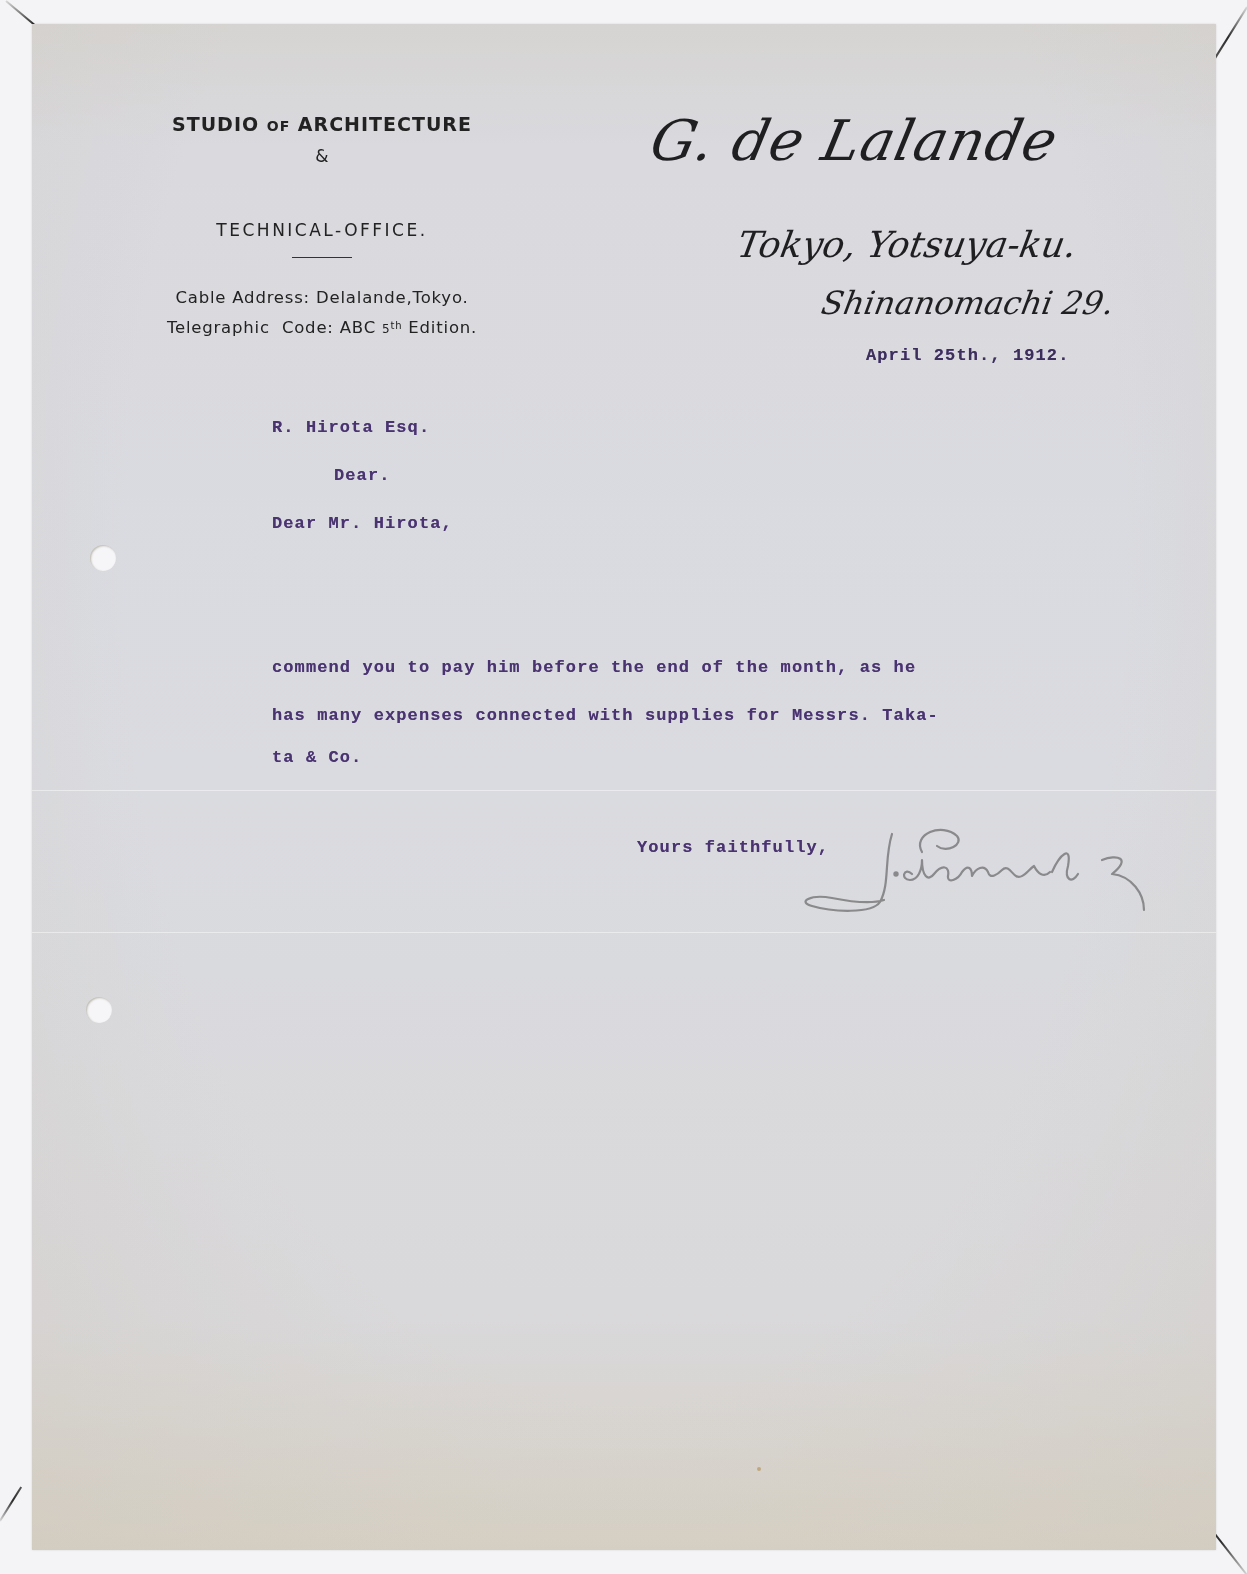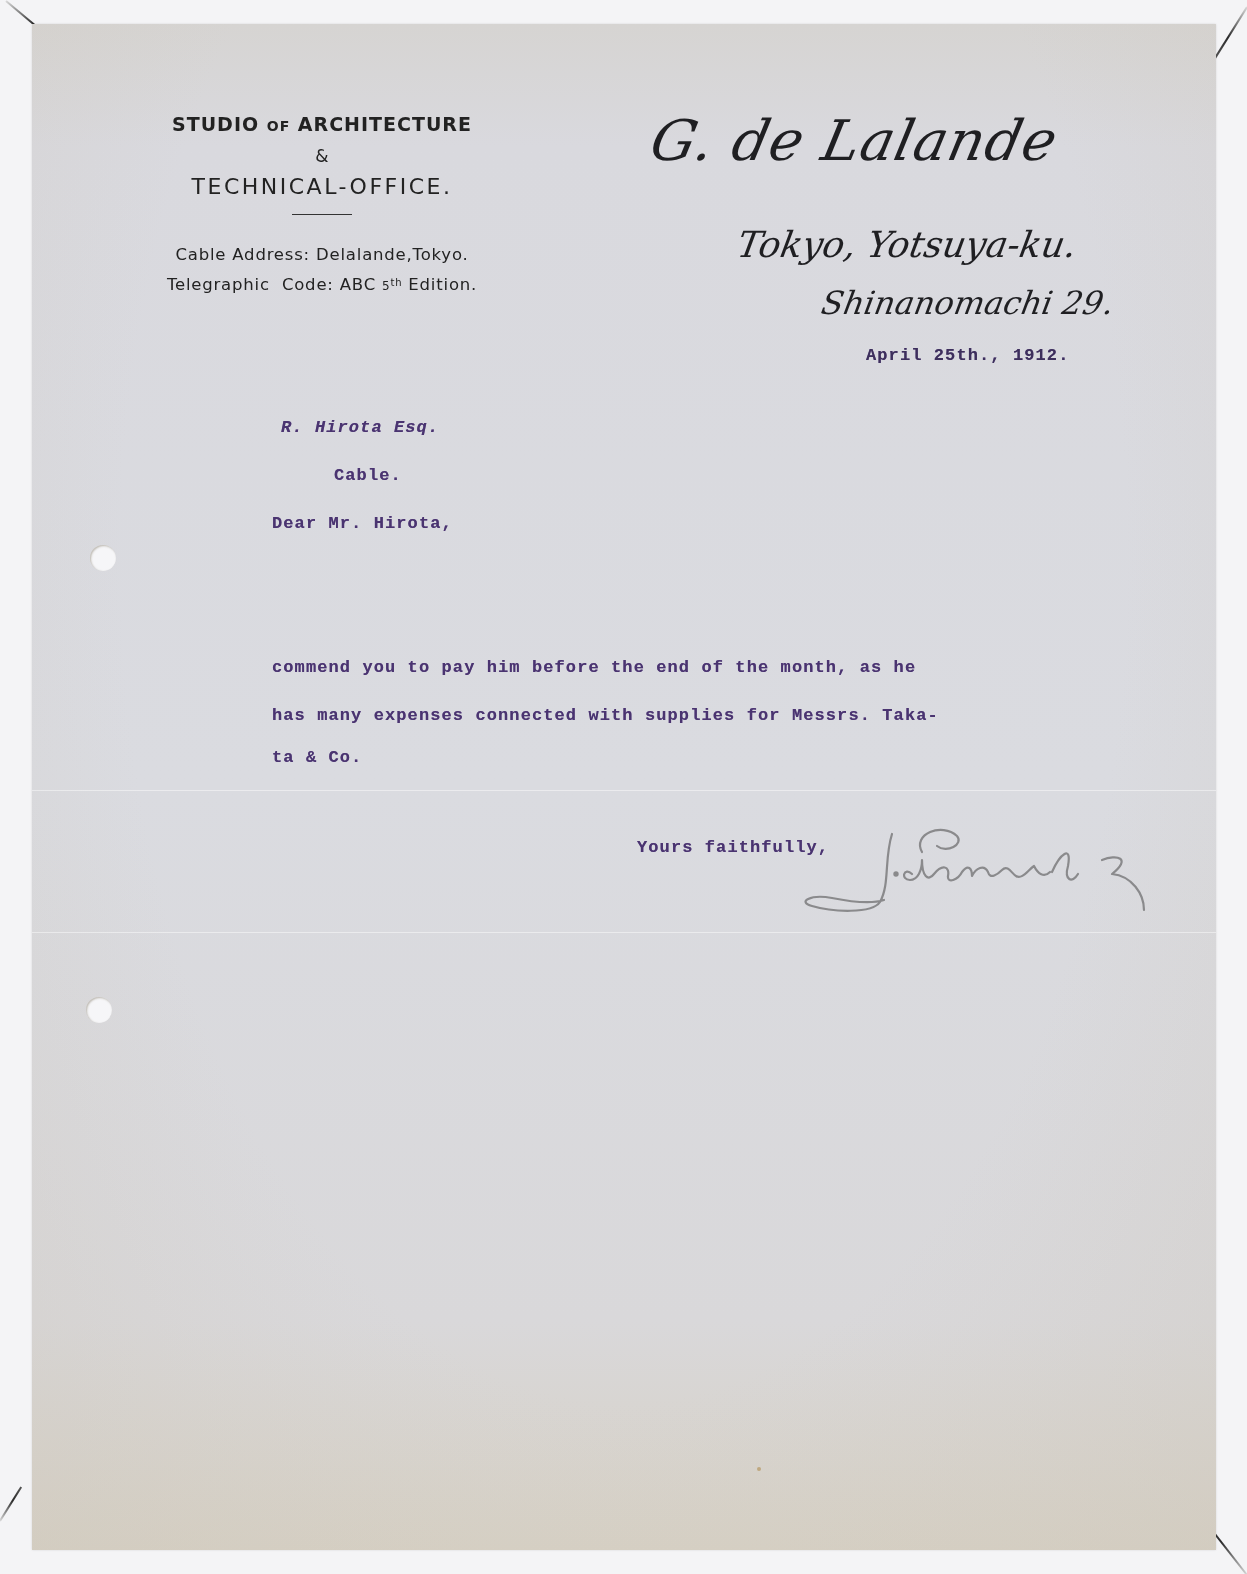--- a/index.html
+++ b/index.html
@@ -50,21 +50,21 @@
       left: 90px;
       top: 88px;
       width: 400px;
       text-align: center;
       font-family: "DejaVu Sans", sans-serif;
       color: #222;
     }
     .studio .l1 { font-size: 19px; letter-spacing: 1px; line-height: 24px; font-weight: bold; }
     .studio .l1 .small { font-size: 14px; }
     .studio .l2 { font-size: 17px; line-height: 36px; }
-    .studio .l3 { font-size: 22px; letter-spacing: 2.5px; line-height: 26px; }
+    .studio .l3 { font-size: 17px; letter-spacing: 2.5px; line-height: 26px; margin-top: 43px; }
     .studio .rule {
       width: 60px;
       height: 1px;
       background: #333;
       margin: 14px auto 26px auto;
     }
     .studio .l4, .studio .l5 {
       font-size: 16.5px;
       letter-spacing: 0.8px;
       line-height: 28px;
@@ -99,21 +99,21 @@
       position: absolute;
       font-family: "Liberation Mono", "DejaVu Sans Mono", monospace;
       font-weight: bold;
       font-size: 17px;
       color: #4a3470;
       white-space: pre;
       letter-spacing: 1.1px;
       text-shadow: 0 0 0.6px rgba(80,50,130,0.6);
     }
     .date { left: 834px; top: 322px; color: #3d2f5c; }
-    .recipient { left: 249px; top: 394px; font-style: italic; }
+    .recipient { left: 240px; top: 394px; }
     .city { left: 302px; top: 442px; }
     .salutation { left: 240px; top: 490px; }
     .body-line { left: 240px; }
     .closing { left: 605px; top: 778px; margin-top: 36px; }
     .signature {
       position: absolute;
       left: 740px;
       top: 790px;
       width: 380px;
       height: 100px;
@@ -155,21 +155,21 @@
     <div class="l4">Cable Address: Delalande,Tokyo.</div>
     <div class="l5"><span style="white-space:pre;">Telegraphic  Code: ABC </span><span style="font-size:12px;">5</span><sup>th</sup><span style="white-space:pre;"> Edition.</span></div>
   </div>
 
   <div class="script brand">G. de Lalande</div>
   <div class="script addr1">Tokyo, Yotsuya-ku.</div>
   <div class="script addr2">Shinanomachi 29.</div>
 
   <div class="typed date">April 25th., 1912.</div>
   <div class="typed recipient">R. Hirota Esq.</div>
-  <div class="typed city">Cable.</div>
+  <div class="typed city">Dear.</div>
   <div class="typed salutation">Dear Mr. Hirota,</div>
 
   <div class="typed body-line" style="top:634px;">commend you to pay him before the end of the month, as he</div>
   <div class="typed body-line" style="top:682px;">has many expenses connected with supplies for Messrs. Taka-</div>
   <div class="typed body-line" style="top:724px;">ta &amp; Co.</div>
 
   <div class="typed closing">Yours faithfully,</div>
 
   <svg class="signature" viewBox="0 0 380 100">
     <g fill="none" stroke="#8a8a8c" stroke-width="2.2" stroke-linecap="round" stroke-linejoin="round">

